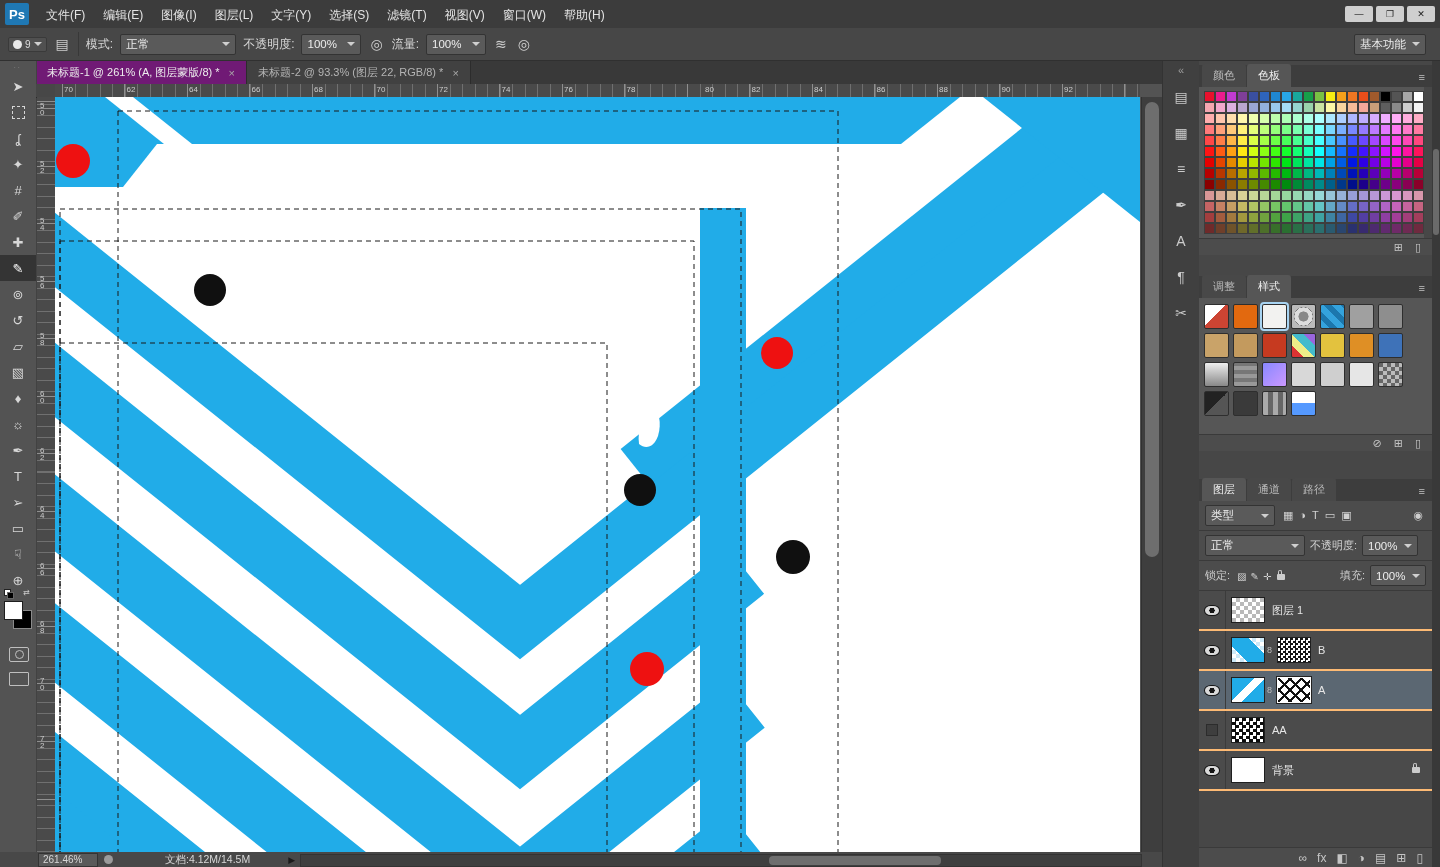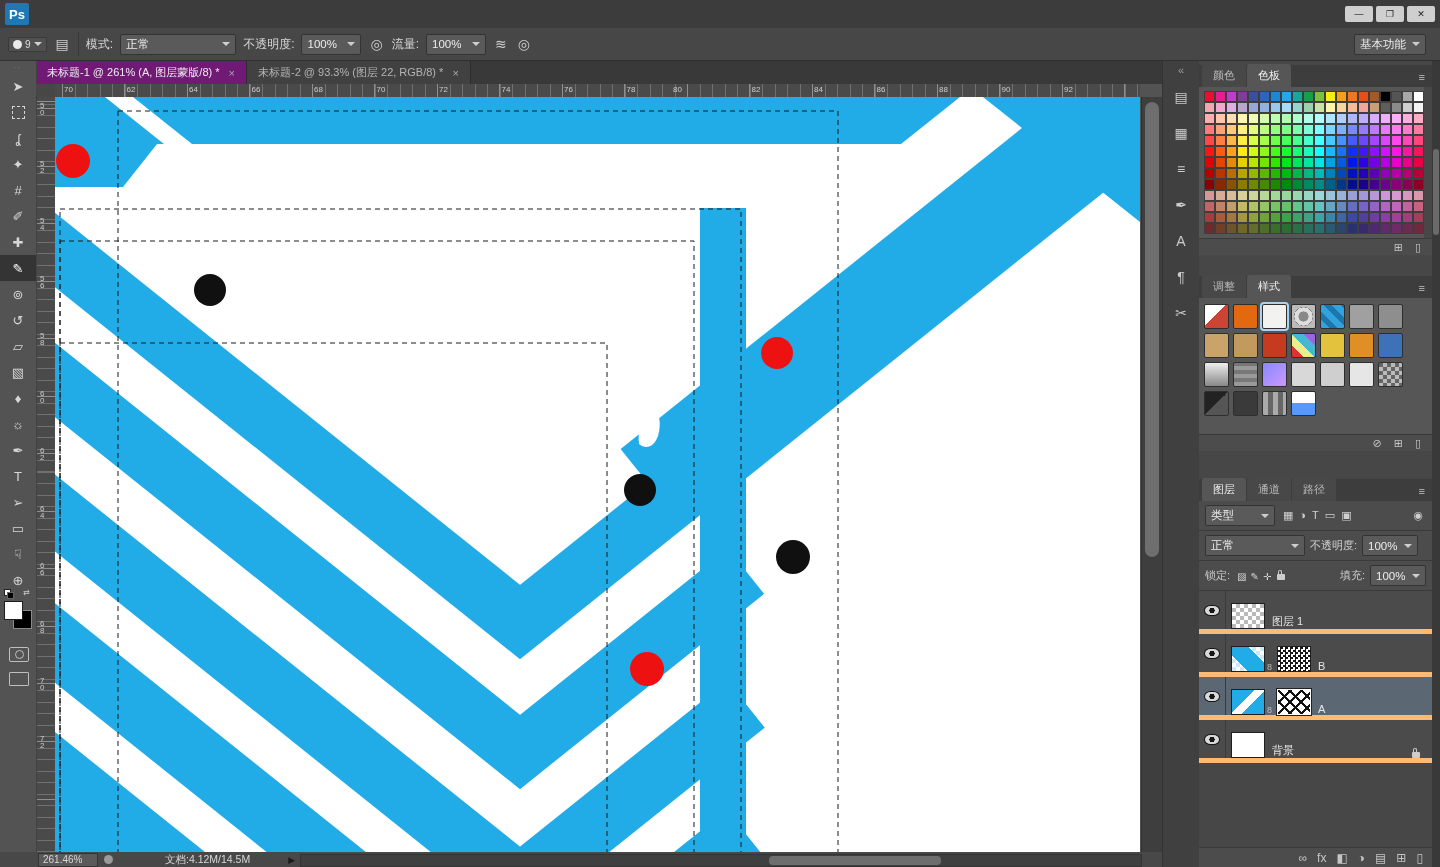--- a/index.html
+++ b/index.html
@@ -92,21 +92,21 @@
   #style-grid{display:flex;flex-wrap:wrap;padding:4px 3px;background:#565656;min-height:128px;align-content:flex-start}
   .styleitem{width:25px;height:25px;margin:2px;border:1px solid #2e2e2e;border-radius:2px;box-sizing:border-box}
   .styleitem.selected{outline:2px solid #a8d4f2}
 
   #panel-layers{top:418px;bottom:0}
   .ctrlrow{display:flex;align-items:center;padding:4px 6px;gap:5px;background:#4c4c4c;border-bottom:1px solid #3a3a3a;font-size:11px}
   .plabel{color:#cfcfcf;font-size:11px}
   .ficon{color:#cfcfcf;font-size:11px;padding:0 3px}
   .lockglyph{color:#cfcfcf;font-size:10px;padding:0 2px}
   #layer-rows{background:#454545}
-  .lrow{height:38px;display:flex;align-items:flex-end;border-bottom:5px solid #fdba74;background:#4b4b4b}
+  .lrow{height:38px;display:flex;align-items:center;border-bottom:2px solid #fdba74;background:#4b4b4b}
   .lrow.selected{background:#5b6772}
   .eyebox{width:26px;height:38px;border-right:1px solid #3b3b3b;display:flex;align-items:center;justify-content:center;flex:none}
   .eye{width:14px;height:9px;border-radius:50% / 60%;background:radial-gradient(circle at 50% 50%,#161616 2.5px,#d9d9d9 2.8px);box-shadow:0 0 0 1px #161616;display:block}
   .eyeoff{width:12px;height:12px;background:#3e3e3e;box-shadow:inset 0 0 0 1px #2c2c2c;display:block}
   .lthumb{width:34px;height:26px;border:1px solid #1f1f1f;margin-left:5px;flex:none;box-sizing:border-box}
   .lthumb.msel{border:1px solid #fff;outline:1px solid #222}
   .chain{font-size:9px;color:#bdbdbd;margin-left:2px}
   .lname{margin-left:7px;font-size:11px;color:#e6e6e6;white-space:nowrap}
   .lockicon{width:8px;height:6px;background:#ccc;position:relative;border-radius:1px;display:inline-block}
   .lockicon::before{content:"";position:absolute;top:-4px;left:1px;width:4px;height:4px;border:1.5px solid #ccc;border-bottom:none;border-radius:3px 3px 0 0;box-sizing:border-box}
@@ -135,20 +135,32 @@
   #docinfo{margin-left:52px}
   #statusarrow{margin-left:38px;color:#1a1a1a;font-size:9px}
   #hscroll{position:absolute;left:300px;top:2px;width:840px;height:11px;background:#3f3f3f;border:1px solid #333}
   #hthumb{position:absolute;left:468px;top:1px;width:172px;height:9px;background:#6e6e6e;border-radius:4px}
 </style>
 </head>
 <body>
 
 <div id="menubar">
   <div id="ps-logo">Ps</div>
+  <div id="menus">
+      <div class="menu-item">文件(F)</div>
+      <div class="menu-item">编辑(E)</div>
+      <div class="menu-item">图像(I)</div>
+      <div class="menu-item">图层(L)</div>
+      <div class="menu-item">文字(Y)</div>
+      <div class="menu-item">选择(S)</div>
+      <div class="menu-item">滤镜(T)</div>
+      <div class="menu-item">视图(V)</div>
+      <div class="menu-item">窗口(W)</div>
+      <div class="menu-item">帮助(H)</div>
+    </div>
   <div id="winbtns">
       <div class="winbtn">—</div>
       <div class="winbtn">❐</div>
       <div class="winbtn">✕</div>
     </div>
 </div>
 
 <div id="optionsbar">
   <div id="brushchip">
     <span id="brushdot"></span>
@@ -276,21 +288,21 @@
     <span class="hlab" style="left: 7px;">70</span>
     <span class="hlab" style="left: 69.5px;">62</span>
     <span class="hlab" style="left: 132px;">64</span>
     <span class="hlab" style="left: 194.5px;">66</span>
     <span class="hlab" style="left: 257px;">68</span>
     <span class="hlab" style="left: 319.5px;">70</span>
     <span class="hlab" style="left: 382px;">72</span>
     <span class="hlab" style="left: 444.5px;">74</span>
     <span class="hlab" style="left: 507px;">76</span>
     <span class="hlab" style="left: 569.5px;">78</span>
-    <span class="hlab" style="left: 616px;">80</span>
+    <span class="hlab" style="left: 648px;">80</span>
     <span class="hlab" style="left: 694.5px;">82</span>
     <span class="hlab" style="left: 757px;">84</span>
     <span class="hlab" style="left: 819.5px;">86</span>
     <span class="hlab" style="left: 882px;">88</span>
     <span class="hlab" style="left: 944.5px;">90</span>
     <span class="hlab" style="left: 1007px;">92</span>
   </div>
 <div id="ruler-v">
     <span class="vlab" style="top: 5px;">5
 0</span>
@@ -732,20 +744,27 @@
           <div class="eyebox">
             <span class="eye"></span>
           </div>
           <div class="lthumb t-blue-a"></div>
           <span class="chain">8</span>
           <div class="lthumb m-diamond msel"></div>
           <span class="lname">A</span>
         </div>
         <div class="lrow">
           <div class="eyebox">
+            <span class="eyeoff"></span>
+          </div>
+          <div class="lthumb t-checker-bw"></div>
+          <span class="lname">AA</span>
+        </div>
+        <div class="lrow">
+          <div class="eyebox">
             <span class="eye"></span>
           </div>
           <div class="lthumb t-white"></div>
           <span class="lname">背景</span>
           <span class="lockicon lockright"></span>
         </div>
       </div>
     <div id="layer-foot">
         <i class="footicon">∞</i>
         <i class="footicon">fx</i>

